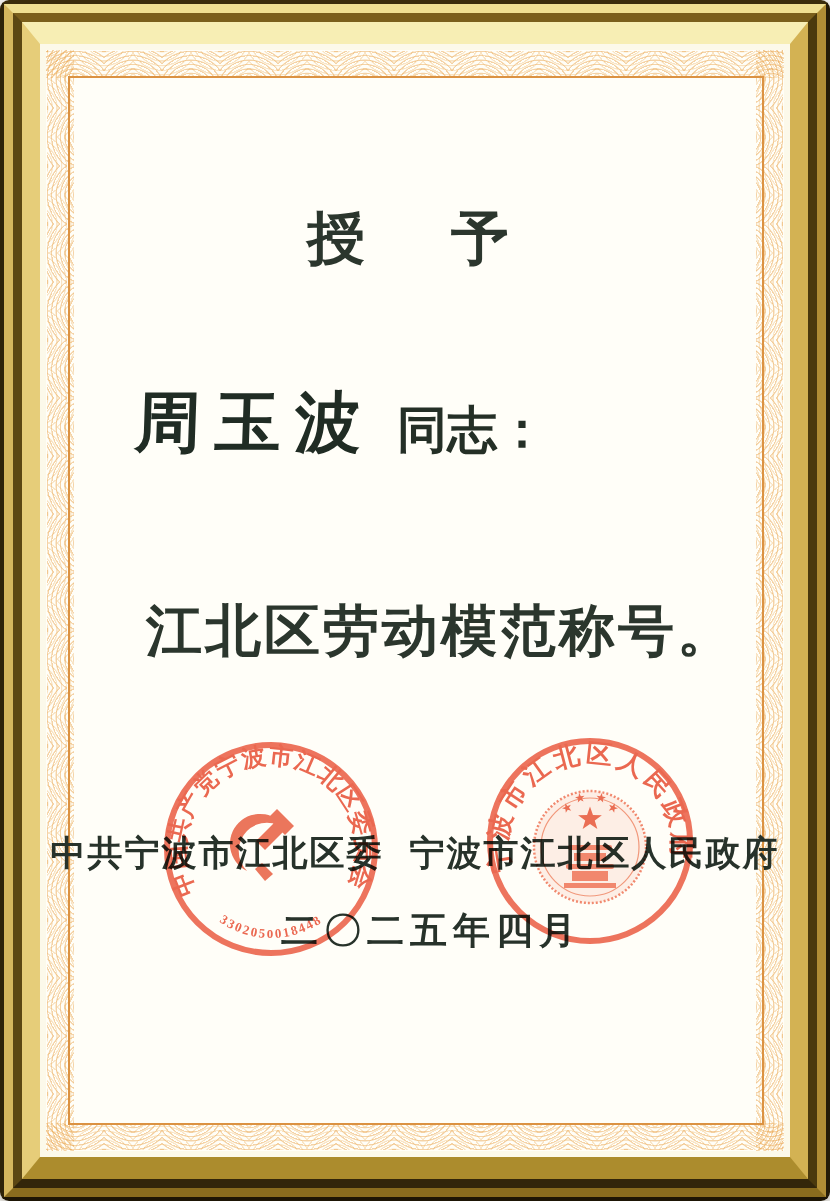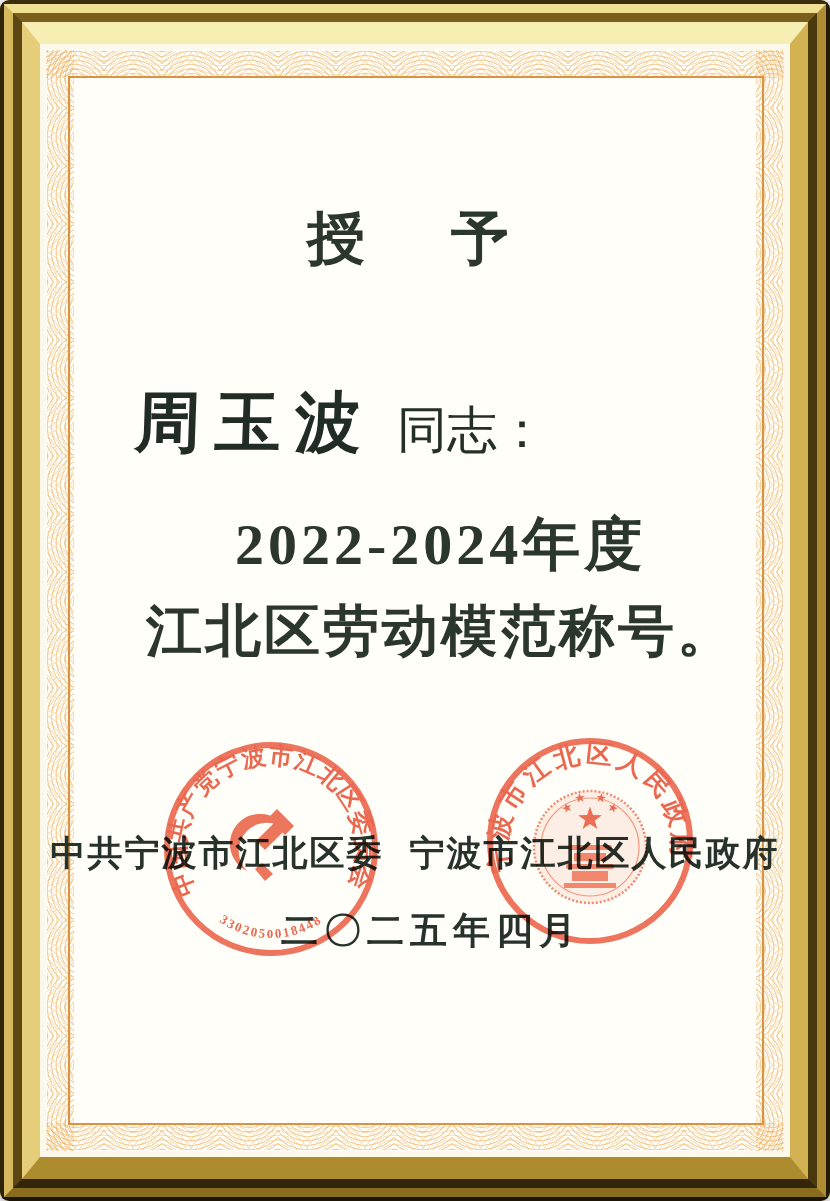--- a/index.html
+++ b/index.html
@@ -43,21 +43,21 @@
   .rule{position:absolute;top:26px;bottom:26px;left:22px;right:20px;
         border:2px solid #db9242;pointer-events:none;}
 
   
   .t{position:absolute;white-space:nowrap;}
   .title{top:150px;left:0;right:0;text-align:center;
          font-size:58px;font-weight:700;letter-spacing:14px;color:#2b362d;}
   .recipient-row{top:328px;left:89px;display:flex;align-items:flex-end;}
   .recipient-name{font-size:66px;font-weight:700;letter-spacing:14px;color:#202c24;
                   transform:skewX(-2deg);}
-  .recipient-suffix{font-size:50px;font-weight:400;margin-left:22px;padding-bottom:4px;color:#242f26;}
+  .recipient-suffix{font-size:50px;font-weight:700;margin-left:22px;padding-bottom:4px;color:#242f26;}
   .line1{top:456px;left:189px;font-size:58px;font-weight:600;letter-spacing:4px;color:#2b362d;}
   .line2{top:544px;left:100px;font-size:56px;font-weight:700;letter-spacing:3px;color:#2b362d;}
   .issuer-line{top:780px;left:0;right:0;display:flex;justify-content:center;gap:26px;
                font-size:35px;font-weight:600;letter-spacing:2px;color:#27322a;}
   .issue-date{top:856px;left:0;right:0;text-align:center;
               font-size:37px;font-weight:600;letter-spacing:6px;color:#27322a;padding-left:33px;}
 
   
   .seal{position:absolute;mix-blend-mode:multiply;opacity:.88;}
   .seal-party{left:113px;top:687px;}
@@ -82,21 +82,20 @@
       <div class="gb gb-right"></div>
       <div class="rule"></div>
 
       <div class="t title">授　予</div>
 
       <div class="t recipient-row">
         <span class="recipient-name">周玉波</span>
         <span class="recipient-suffix">同志：</span>
       </div>
 
-      <div class="t line1">2022-2024年度</div>
       <div class="t line2">江北区劳动模范称号。</div>
 
       <div class="t issuer-line">
         <span>中共宁波市江北区委</span>
         <span>宁波市江北区人民政府</span>
       </div>
 
       <div class="t issue-date">二〇二五年四月</div>
 
       <svg class="seal seal-party" width="224" height="224" viewBox="0 0 224 224" xmlns="http://www.w3.org/2000/svg" xmlns:xlink="http://www.w3.org/1999/xlink">

